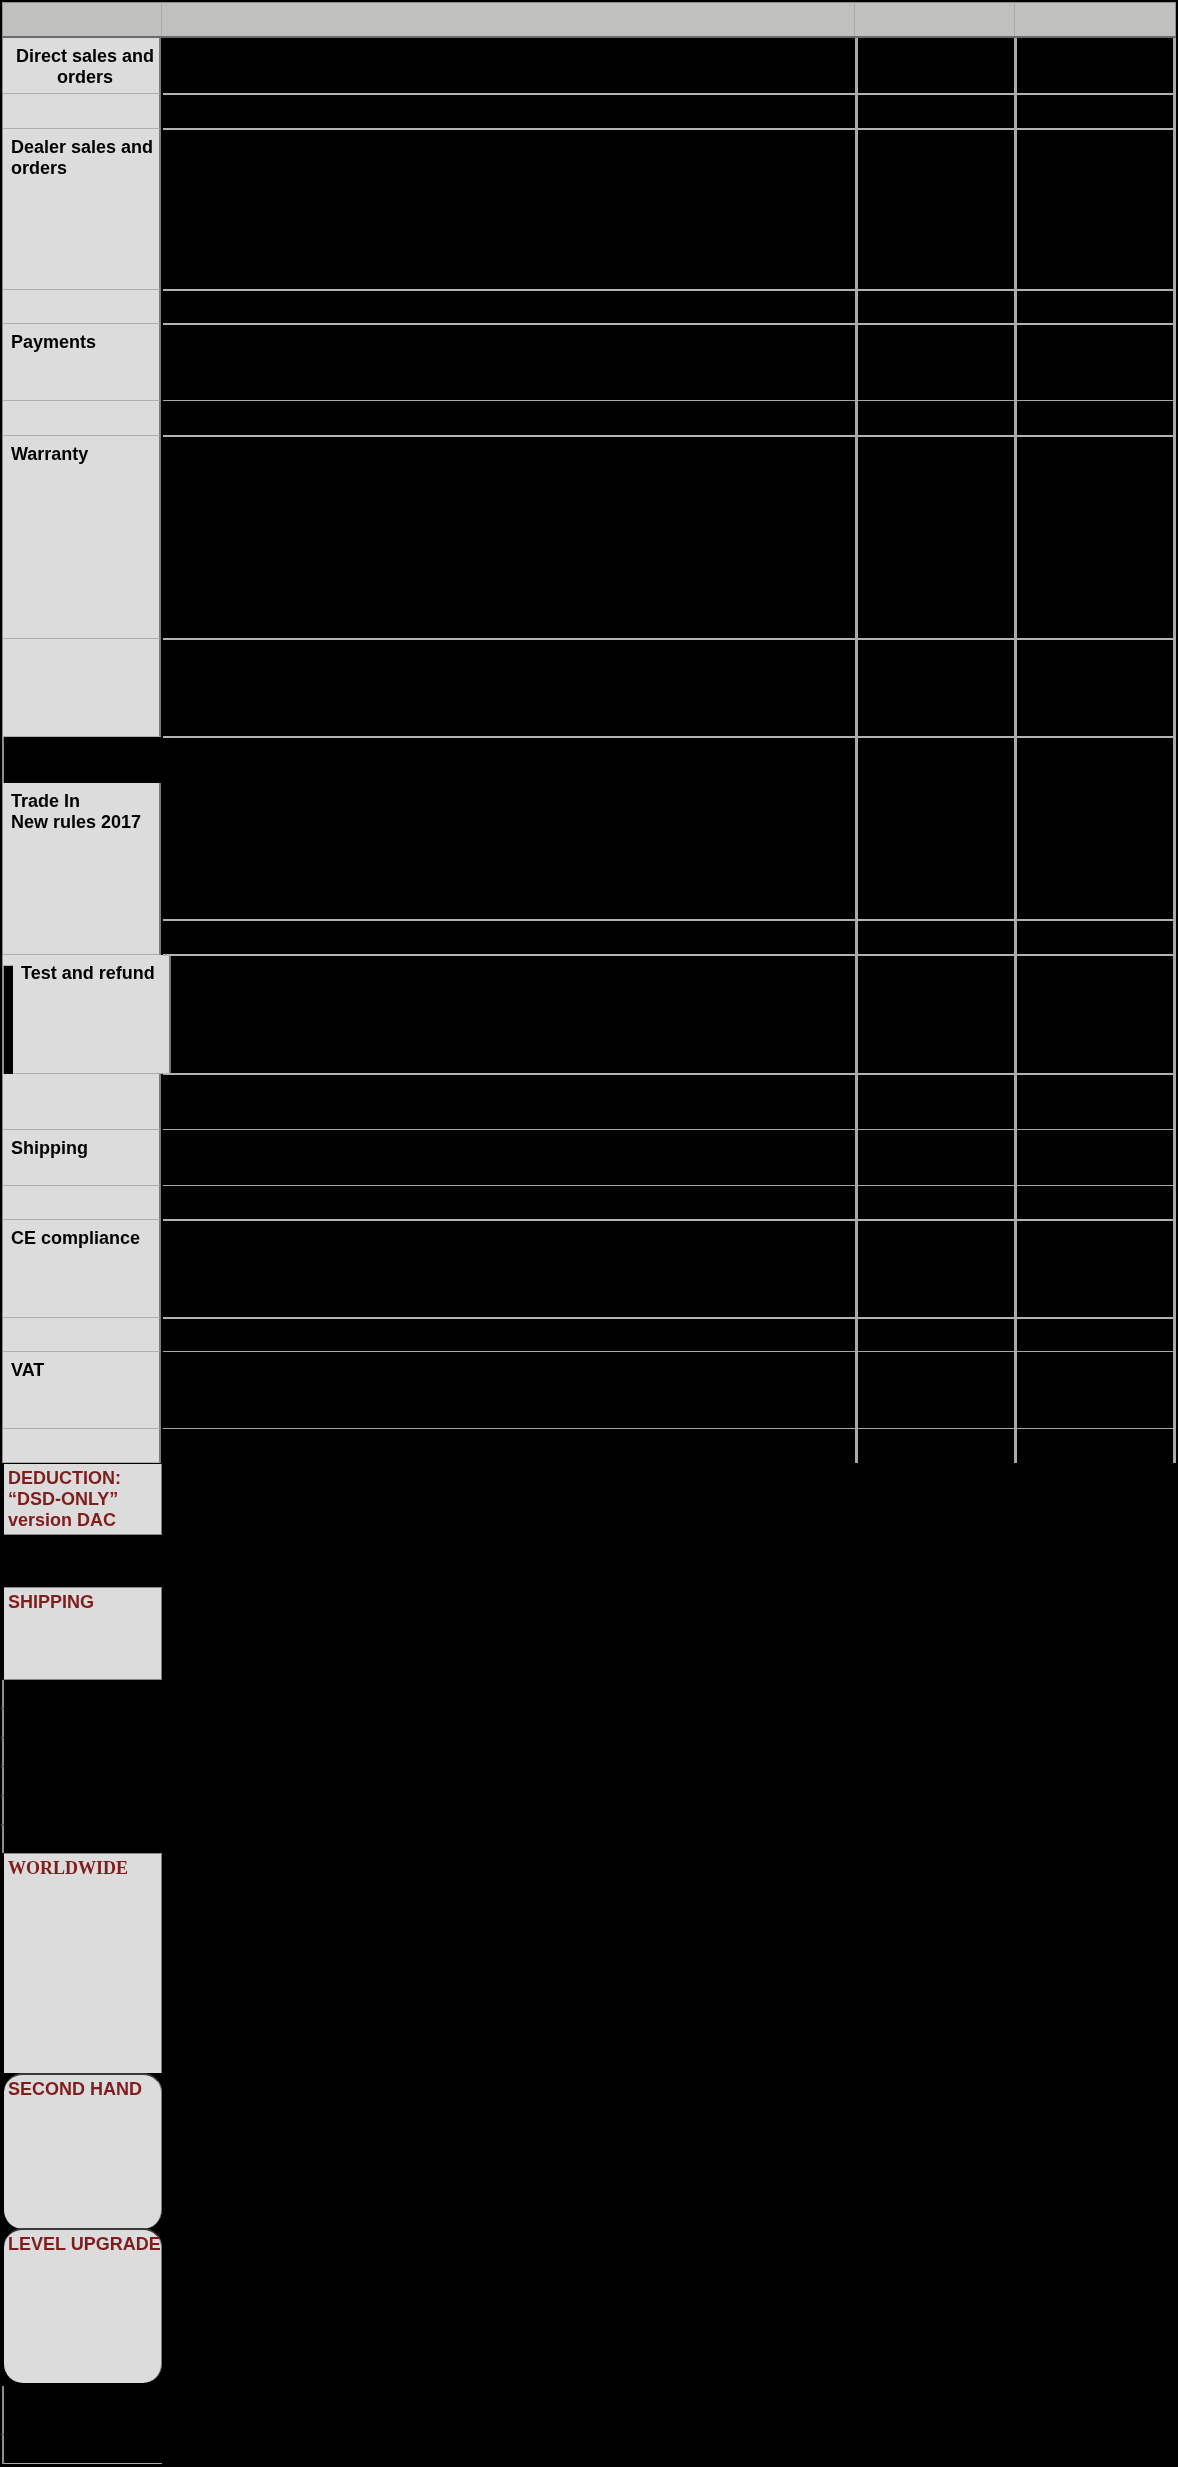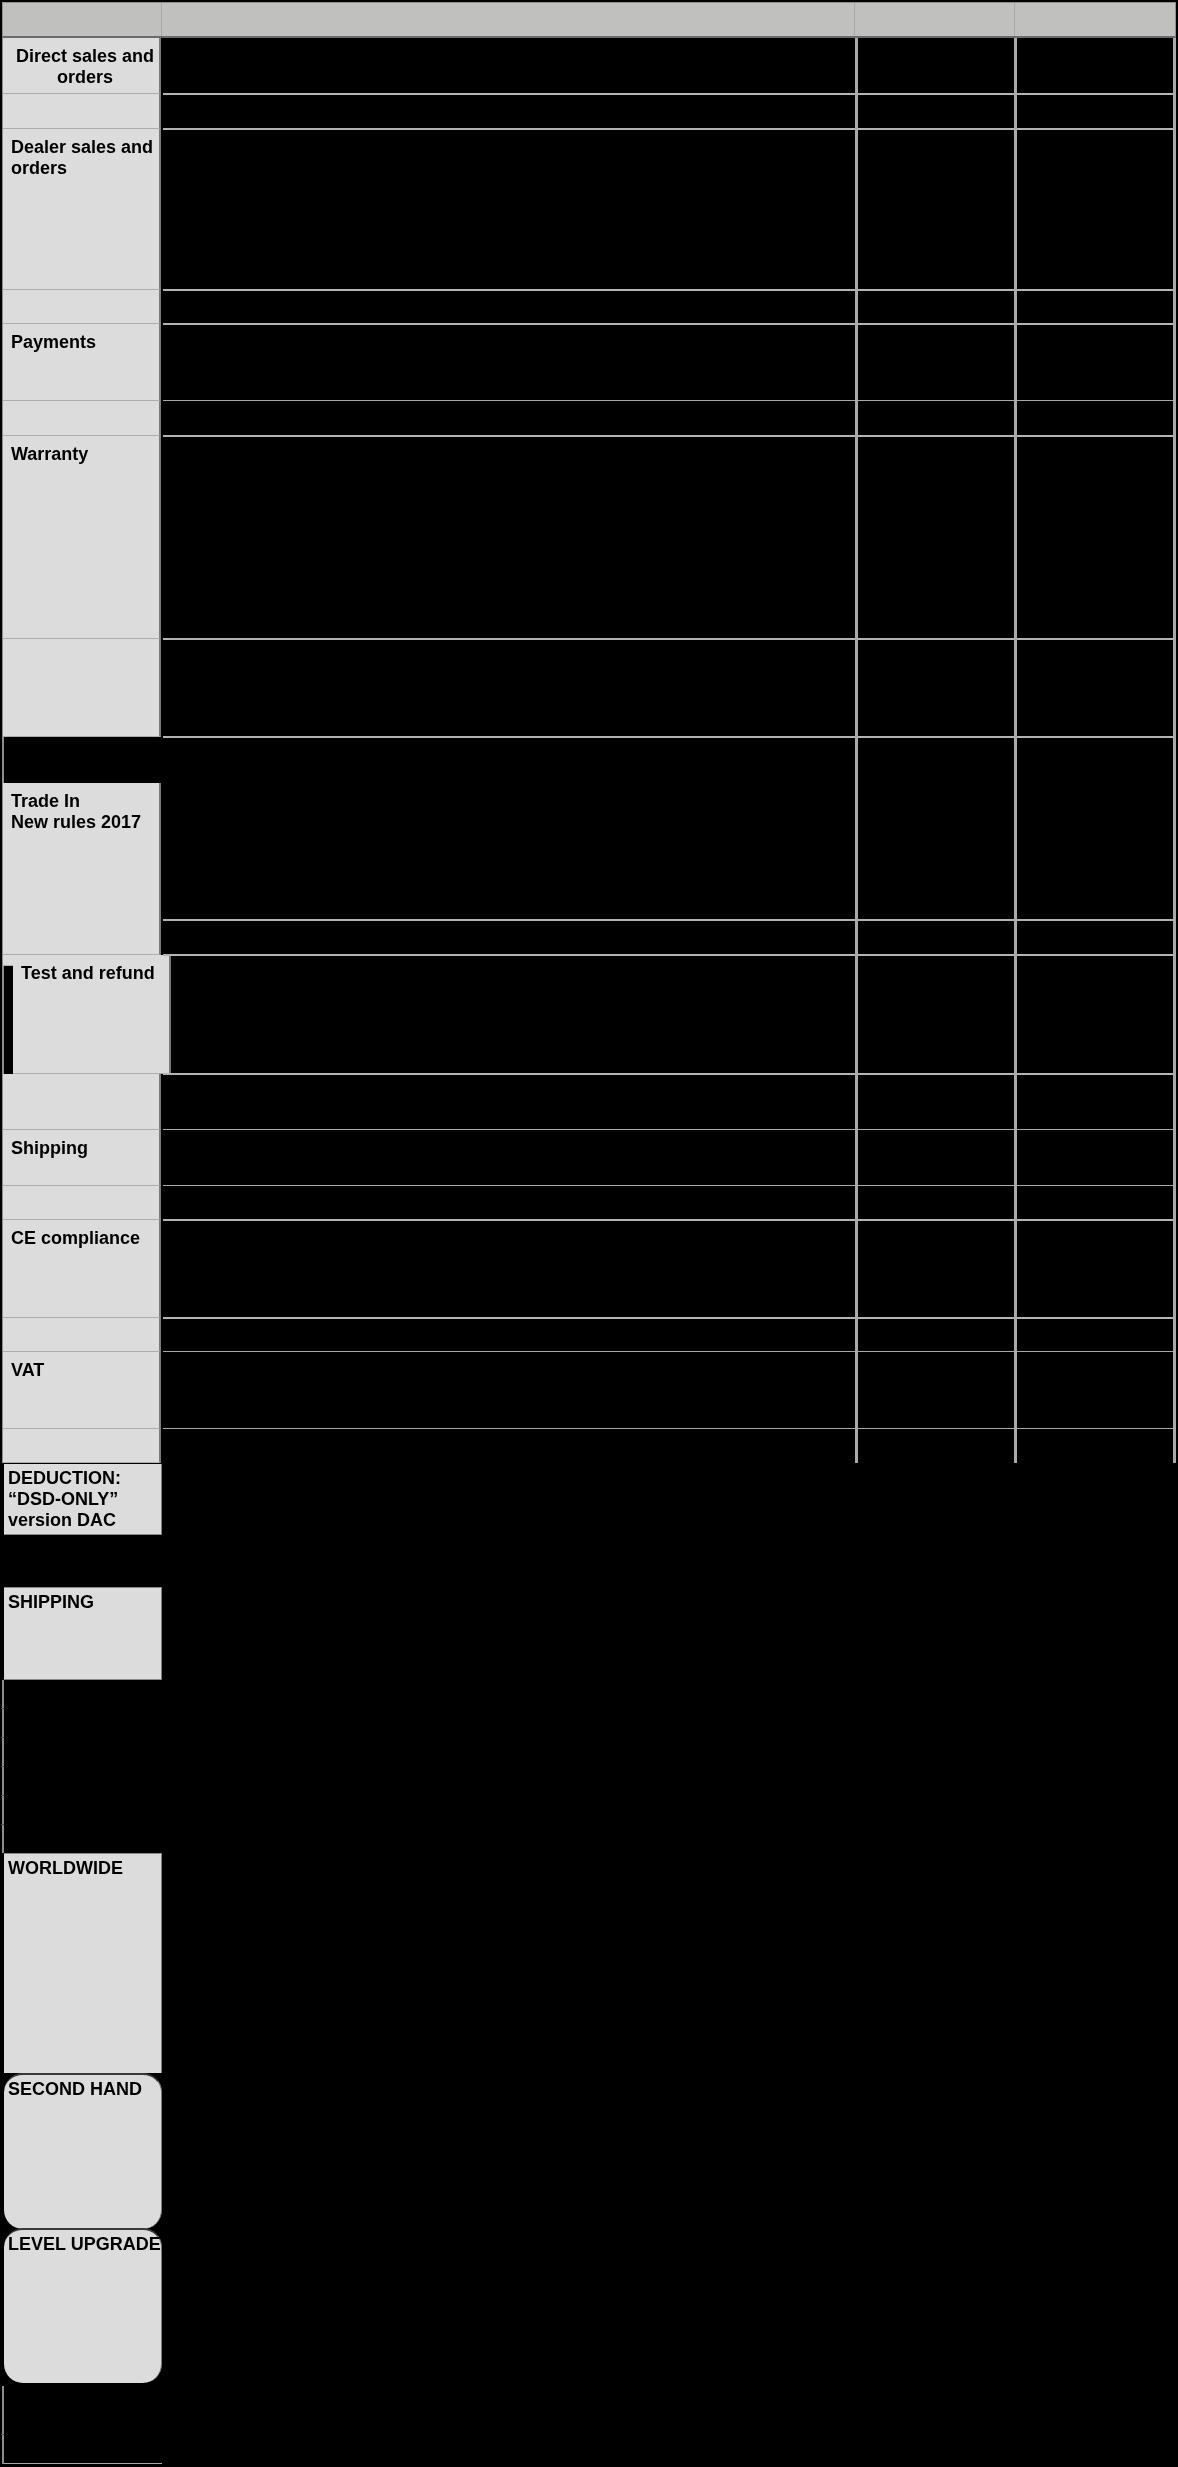--- a/index.html
+++ b/index.html
@@ -60,21 +60,21 @@
 
     
     .block {
       left: 4px; width: 158px;
       background: #dcdcdc;
       border-right: 1px solid #7a7a7a;
       padding: 4px 0 0 4px;
       font-weight: bold;
       font-size: 18px;
       line-height: 21px;
-      color: #000000;
+      color: #7f1d1d;
       text-transform: none;
     }
     .block.sep-top { border-top: 2px solid #3a3a3a; border-radius: 19px; }
     .block.bordered-bottom { border-bottom: 1px solid #888; }
 
     .thin-vert {
       left: 2px; width: 2px; background: #8c8c8c;
     }
     .tick {
       left: 1px; width: 3px; height: 1px; background: #555;
@@ -145,21 +145,21 @@
 
 <div class="abs block bordered-bottom" style="top:1587px;height:93px;border-top:1px solid #888;">SHIPPING</div>
 
 <div class="abs thin-vert" style="top:1680px;height:173px;"></div>
 <div class="abs tick" style="top:1708px;"></div>
 <div class="abs tick" style="top:1737px;"></div>
 <div class="abs tick" style="top:1766px;"></div>
 <div class="abs tick" style="top:1795px;"></div>
 <div class="abs tick" style="top:1824px;"></div>
 
-<div class="abs block" style="top:1853px;height:220px;border-top:1px solid #888;">WORLDWIDE</div>
+<div class="abs block" style="top:1853px;height:220px;border-top:1px solid #888;font-family:Liberation Serif, serif;">WORLDWIDE</div>
 
 <div class="abs block sep-top" style="top:2073px;height:156px;">SECOND HAND</div>
 
 <div class="abs block sep-top" style="top: 2228px; height: 155px; white-space: pre-line; width: 158px;">LEVEL UPGRADE</div>
 
 <div class="abs thin-vert" style="top:2386px;height:78px;"></div>
 <div class="abs tick" style="top:2434px;"></div>
 <div class="abs bottom-line"></div>
 
 </body></html>

